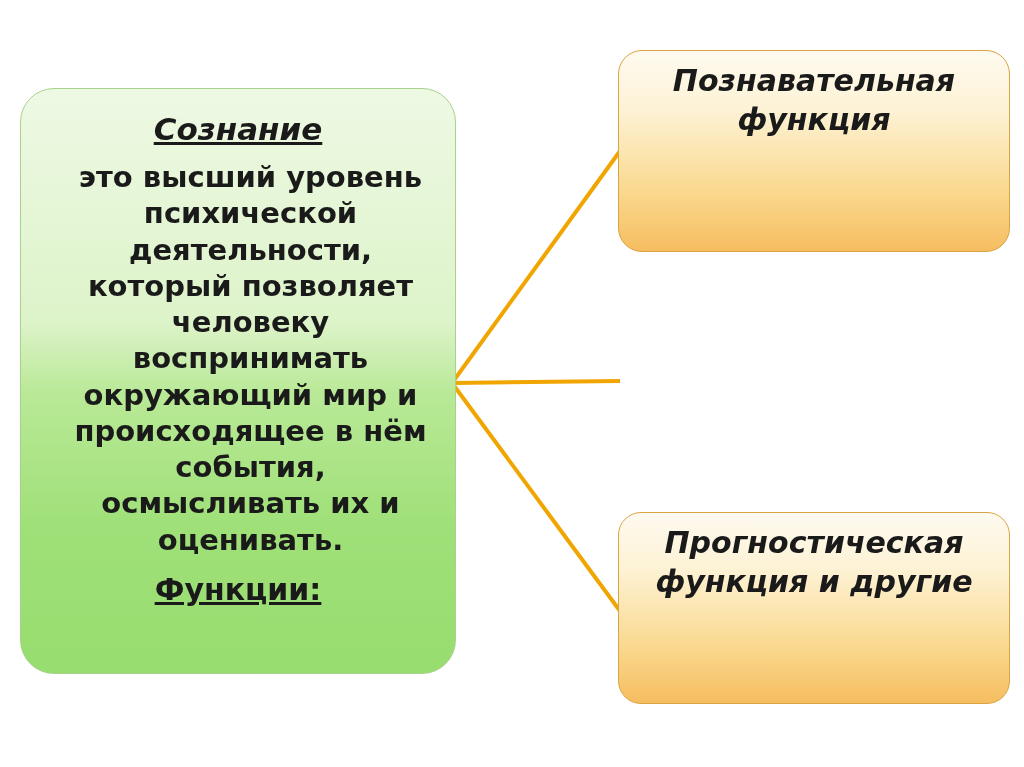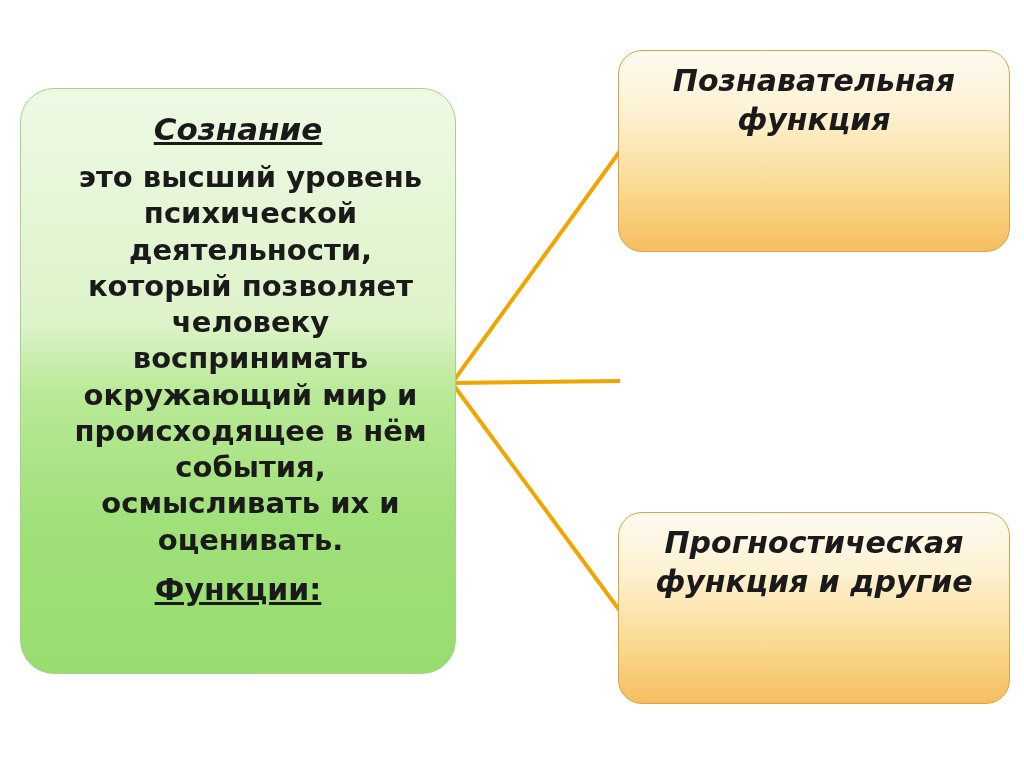--- a/index.html
+++ b/index.html
@@ -90,21 +90,21 @@
     color: #1a1a1a;
   }
   .func-box .label {
     font-size: 30px;
     font-weight: bold;
     font-style: italic;
     line-height: 1.3;
   }
   .func-box.box-1 { top: 50px;  height: 202px; }
   .func-box.box-2 { top: 280px; height: 202px; }
-  .func-box.box-3 { top: 512px; height: 192px; }
+  .func-box.box-3 { top: 512px; height: 192px; border-radius: 23px; }
 </style>
 </head>
 <body>
 
 <div class="slide">
 
   <svg class="connectors" viewBox="0 0 1024 767" xmlns="http://www.w3.org/2000/svg">
     <line x1="452" y1="383" x2="620" y2="151" stroke-width="4" stroke="#F0A500"></line>
     <line x1="452" y1="383" x2="620" y2="381" stroke-width="4" stroke="#F0A500"></line>
     <line x1="452" y1="383" x2="620" y2="611" stroke-width="4" stroke="#F0A500"></line>

